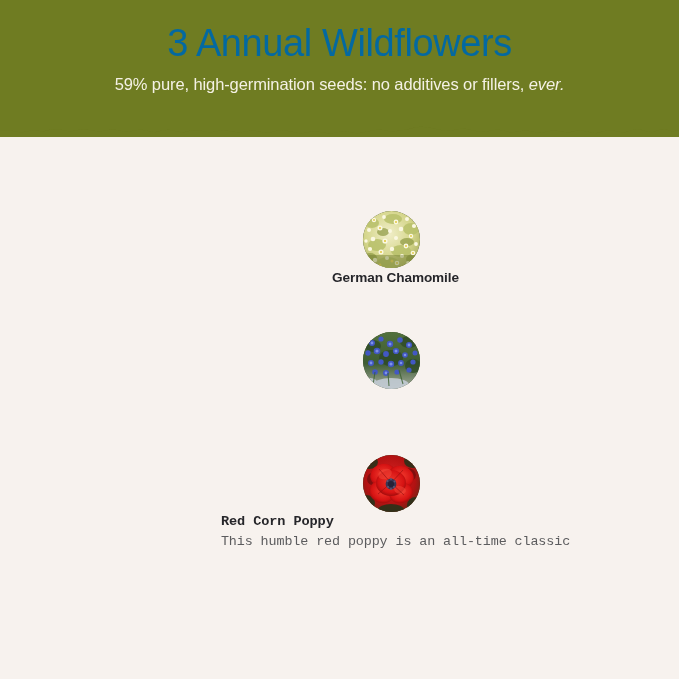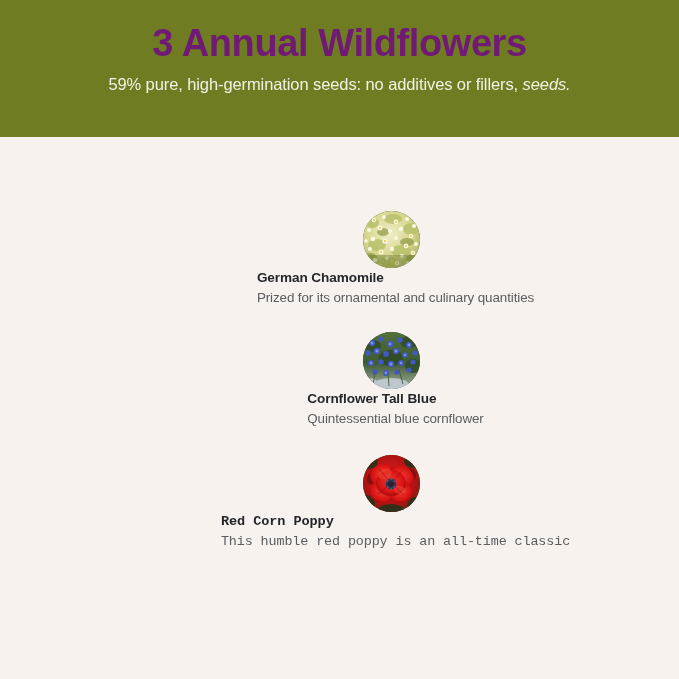--- a/index.html
+++ b/index.html
@@ -59,23 +59,23 @@
   }
   .headline {
     margin: 0;
     padding: 0;
     position: absolute;
     left: 0;
     right: 0;
     top: 21px;
     font-size: 38px;
     line-height: 44px;
-    font-weight: bold;
+    font-weight: normal;
     letter-spacing: -0.4px;
-    color: #701a75;
+    color: #0369a1;
   }
   .subhead {
     margin: 0;
     padding: 0;
     position: absolute;
     left: 0;
     right: 0;
     top: 73px;
     font-size: 16.5px;
     line-height: 22px;
@@ -151,21 +151,21 @@
 </head>
 <body>
 
 <div id="page">
 
   <div class="header-band">
     <div class="header-fill"></div>
 
     <div class="header-inner">
       <h1 class="headline">3 Annual Wildflowers</h1>
-      <p class="subhead"><span>59% pure, high-germination seeds: no additives or fillers, </span><em>seeds.</em></p>
+      <p class="subhead"><span>59% pure, high-germination seeds: no additives or fillers, </span><em>ever.</em></p>
     </div>
 
     <svg class="header-torn" viewBox="0 0 679 26" preserveAspectRatio="none">
       <path fill="#6F7C22" d="M0,0 H679 V12.5
         L672,13.2 L666,11.4 L659,12.0 L652,14.2 L645,13.0 L638,11.0 L631,12.2
         L624,14.6 L617,13.4 L610,12.0 L603,13.6 L596,15.2 L589,14.0 L582,12.4
         L575,13.0 L568,14.8 L561,13.6 L554,12.2 L547,13.4 L540,15.0 L533,13.8
         L526,12.6 L519,13.2 L512,14.6 L505,13.0 L498,11.6 L491,12.4 L484,14.0
         L477,13.2 L470,11.8 L463,10.6 L456,11.4 L449,13.0 L442,12.2 L435,10.8
         L428,9.6 L421,8.8 L414,9.8 L407,11.4 L400,12.6 L393,13.8 L386,12.8
@@ -267,21 +267,20 @@
           <g fill="#C9B24A" opacity="0.6">
             <circle cx="8" cy="51" r="1.6"></circle>
               <circle cx="17" cy="54" r="1.4"></circle>
             <circle cx="29" cy="50" r="1.5"></circle>
               <circle cx="41" cy="55" r="1.3"></circle>
           </g>
         </svg>
       </div>
       <div class="seed-text">
         <span class="seed-name">German Chamomile</span>
-        <span class="seed-desc">Prized for its ornamental and culinary quantities</span>
       </div>
     </li>
 
     <li class="seed-item row-1">
       <div class="thumb">
         <svg viewBox="0 0 57 57">
           <defs>
             <linearGradient id="corn-bg" x1="0" y1="0" x2="0" y2="1">
               <stop offset="0%" stop-color="#51703C"></stop>
               <stop offset="55%" stop-color="#3E5C33"></stop>
@@ -332,24 +331,20 @@
               <circle cx="23" cy="41" r="1.4"></circle>
             <circle cx="42" cy="23" r="1.3"></circle>
               <circle cx="38" cy="31" r="1.3"></circle>
           </g>
           <g stroke="#3C6030" stroke-width="1.1" opacity="0.8">
             <path d="M12,40 L10,53" fill="none"></path>
             <path d="M25,41 L26,54" fill="none"></path>
             <path d="M36,38 L40,52" fill="none"></path>
           </g>
         </svg>
-      </div>
-      <div class="seed-text">
-        <span class="seed-name">Cornflower Tall Blue</span>
-        <span class="seed-desc">Quintessential blue cornflower</span>
       </div>
     </li>
 
     <li class="seed-item row-2">
       <div class="thumb">
         <svg viewBox="0 0 57 57">
           <defs>
             <radialGradient id="poppy-bg" cx="48%" cy="45%" r="72%">
               <stop offset="0%" stop-color="#E02424"></stop>
               <stop offset="60%" stop-color="#B21212"></stop>

